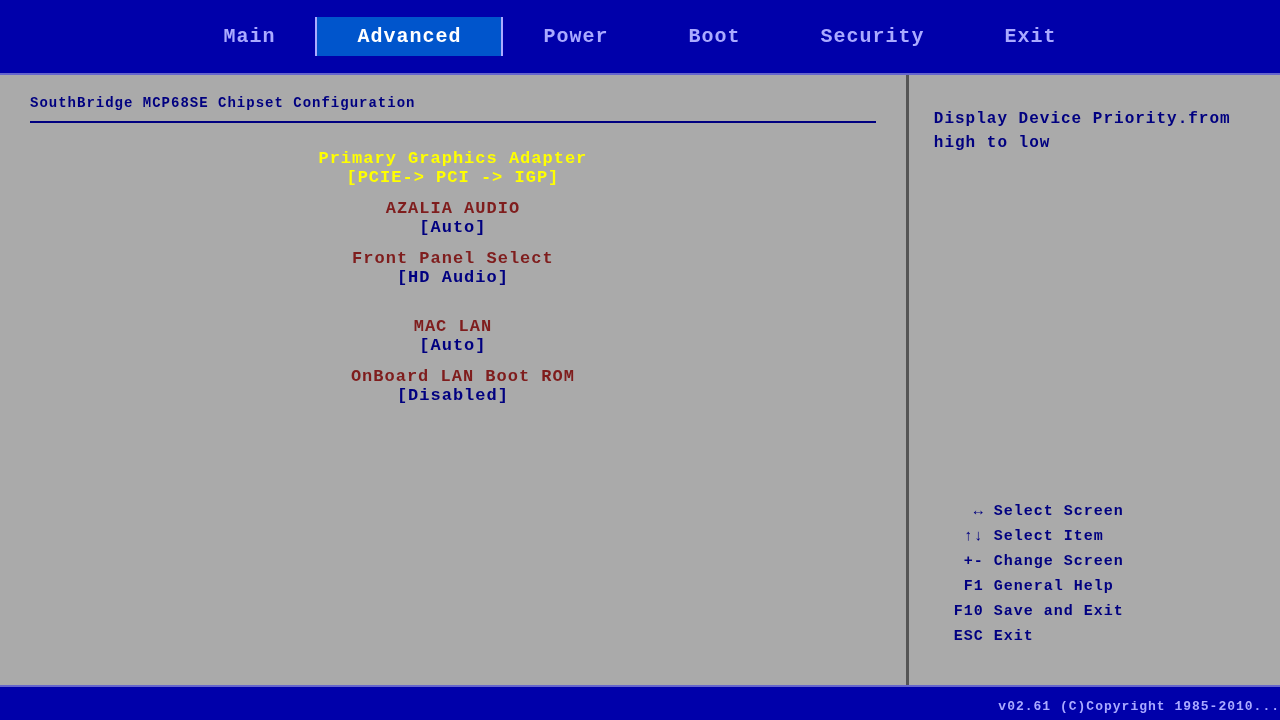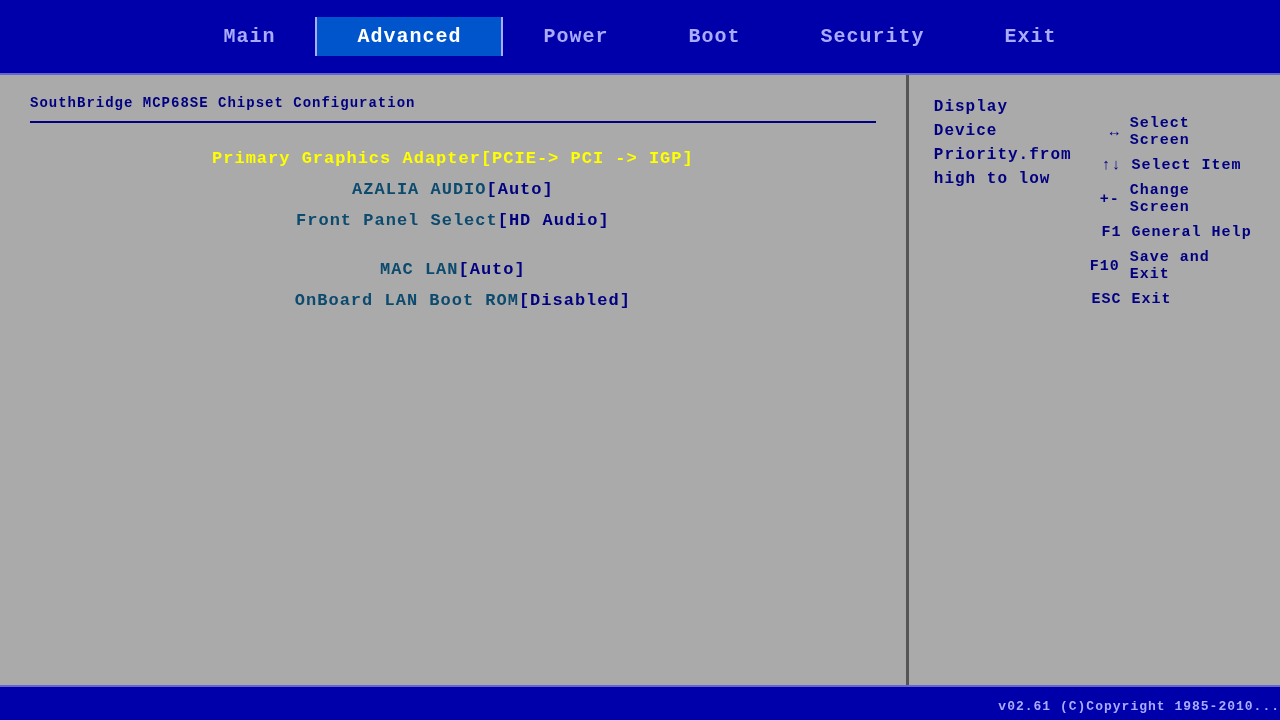--- a/index.html
+++ b/index.html
@@ -78,27 +78,28 @@
       border-top: 2px solid #000080;
       margin-bottom: 20px;
     }
 
     .settings-table {
       width: 100%;
     }
 
     .setting-row {
       display: flex;
-      justify-content: center;
+      justify-content: space-between;
       align-items: center;
       padding: 6px 0;
+      flex-direction: column;
     }
 
     .setting-label {
-      color: #0c4a6e;
+      color: #7f1d1d;
       font-size: 17px;
       font-weight: bold;
       letter-spacing: 1px;
     }
 
     .setting-label.highlighted {
       color: #ffff00;
     }
 
     .setting-label.sub {
@@ -117,23 +118,23 @@
     }
 
     .section-gap {
       height: 18px;
     }
 
     .help-panel {
       background-color: #aaaaaa;
       width: 29%;
       height: 100%;
-      padding: 20px 25px;
-      display: flex;
-      flex-direction: row;
+      padding: 32px 25px;
+      display: flex;
+      flex-direction: column;
     }
 
     .help-description {
       color: #000080;
       font-size: 16px;
       font-weight: bold;
       letter-spacing: 1px;
       line-height: 1.5;
       margin-bottom: auto;
       flex: 1;

